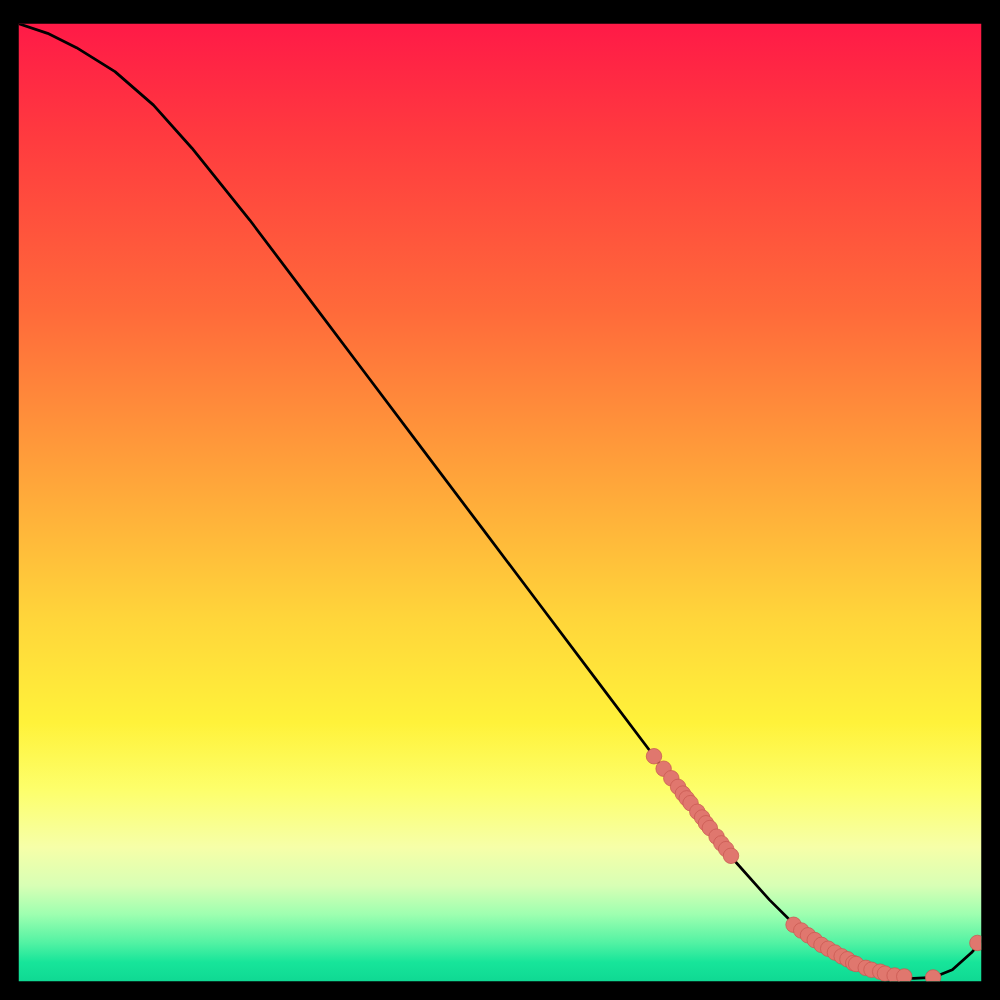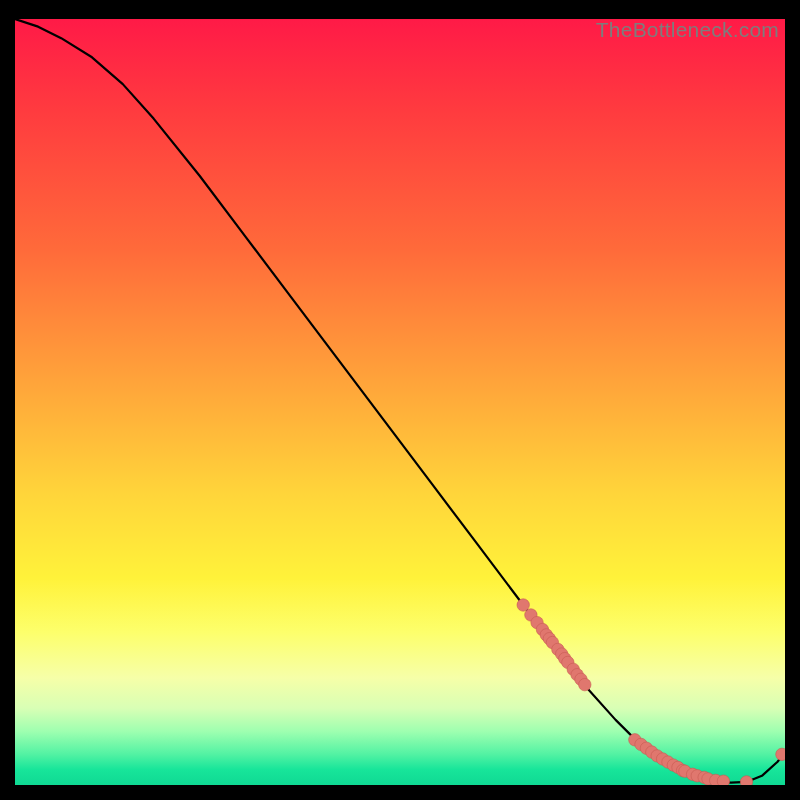--- a/index.html
+++ b/index.html
@@ -69,21 +69,20 @@
     fill: #e0776e;
     stroke: #c85a52;
     stroke-width: 0.6;
   }
 </style>
 </head>
 <body>
 
 <div class="frame">
   <div class="plot-area">
-    <div class="watermark">TheBottleneck.com</div>
     <svg class="chart-svg" viewBox="0 0 770 766" preserveAspectRatio="none">
       <path id="curve" class="curve-path" d="M0.00 0.00 L23.10 7.66 L46.20 19.15 L77.00 38.30 L107.80 65.11 L138.60 99.58 L184.80 157.03 L231.00 218.31 L277.20 279.59 L323.40 340.87 L369.60 402.15 L415.80 463.43 L462.00 524.71 L508.20 585.99 L539.00 628.12 L569.80 666.42 L600.60 700.89 L623.70 723.87 L646.80 741.49 L669.90 753.74 L685.30 759.87 L700.70 762.94 L716.10 763.70 L731.50 762.94 L746.90 756.81 L762.30 743.02 L770.00 733.83"></path>
       <g id="dots">
           <circle cx="508.20" cy="585.99" r="6.2" class="data-dot"></circle>
           <circle cx="515.90" cy="595.95" r="6.2" class="data-dot"></circle>
           <circle cx="522.06" cy="603.61" r="6.2" class="data-dot"></circle>
           <circle cx="527.45" cy="610.50" r="6.2" class="data-dot"></circle>
           <circle cx="531.30" cy="615.86" r="6.2" class="data-dot"></circle>
           <circle cx="534.38" cy="619.69" r="6.2" class="data-dot"></circle>
           <circle cx="537.46" cy="623.52" r="6.2" class="data-dot"></circle>

